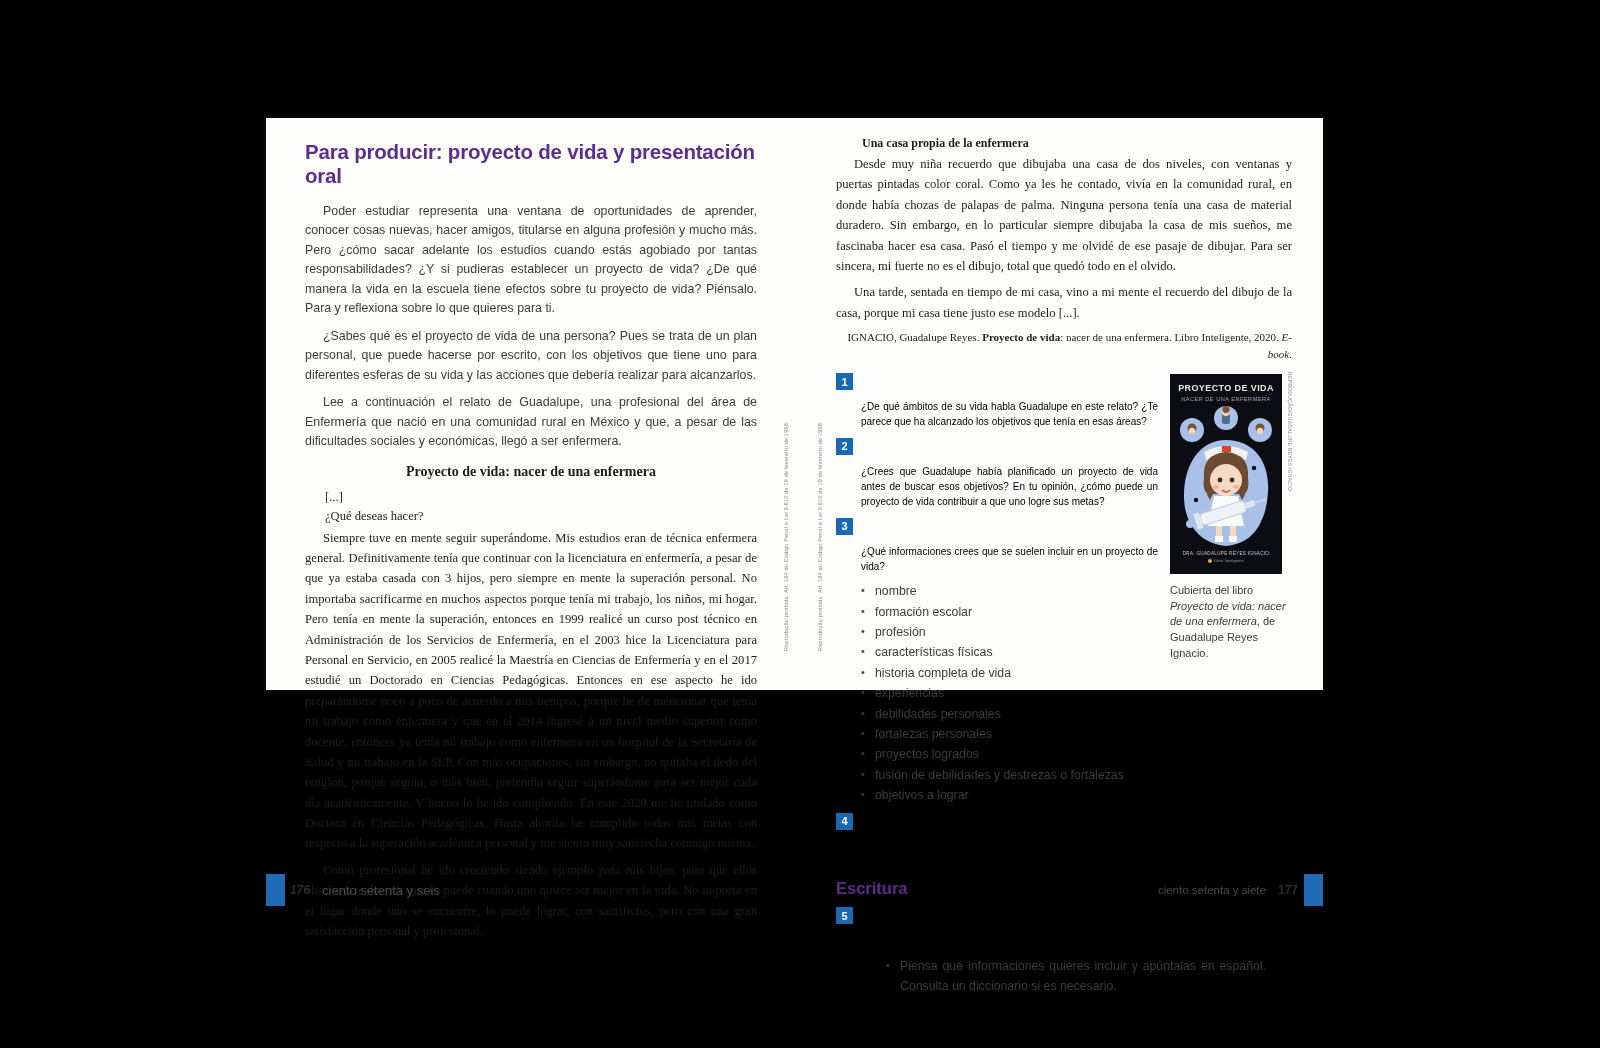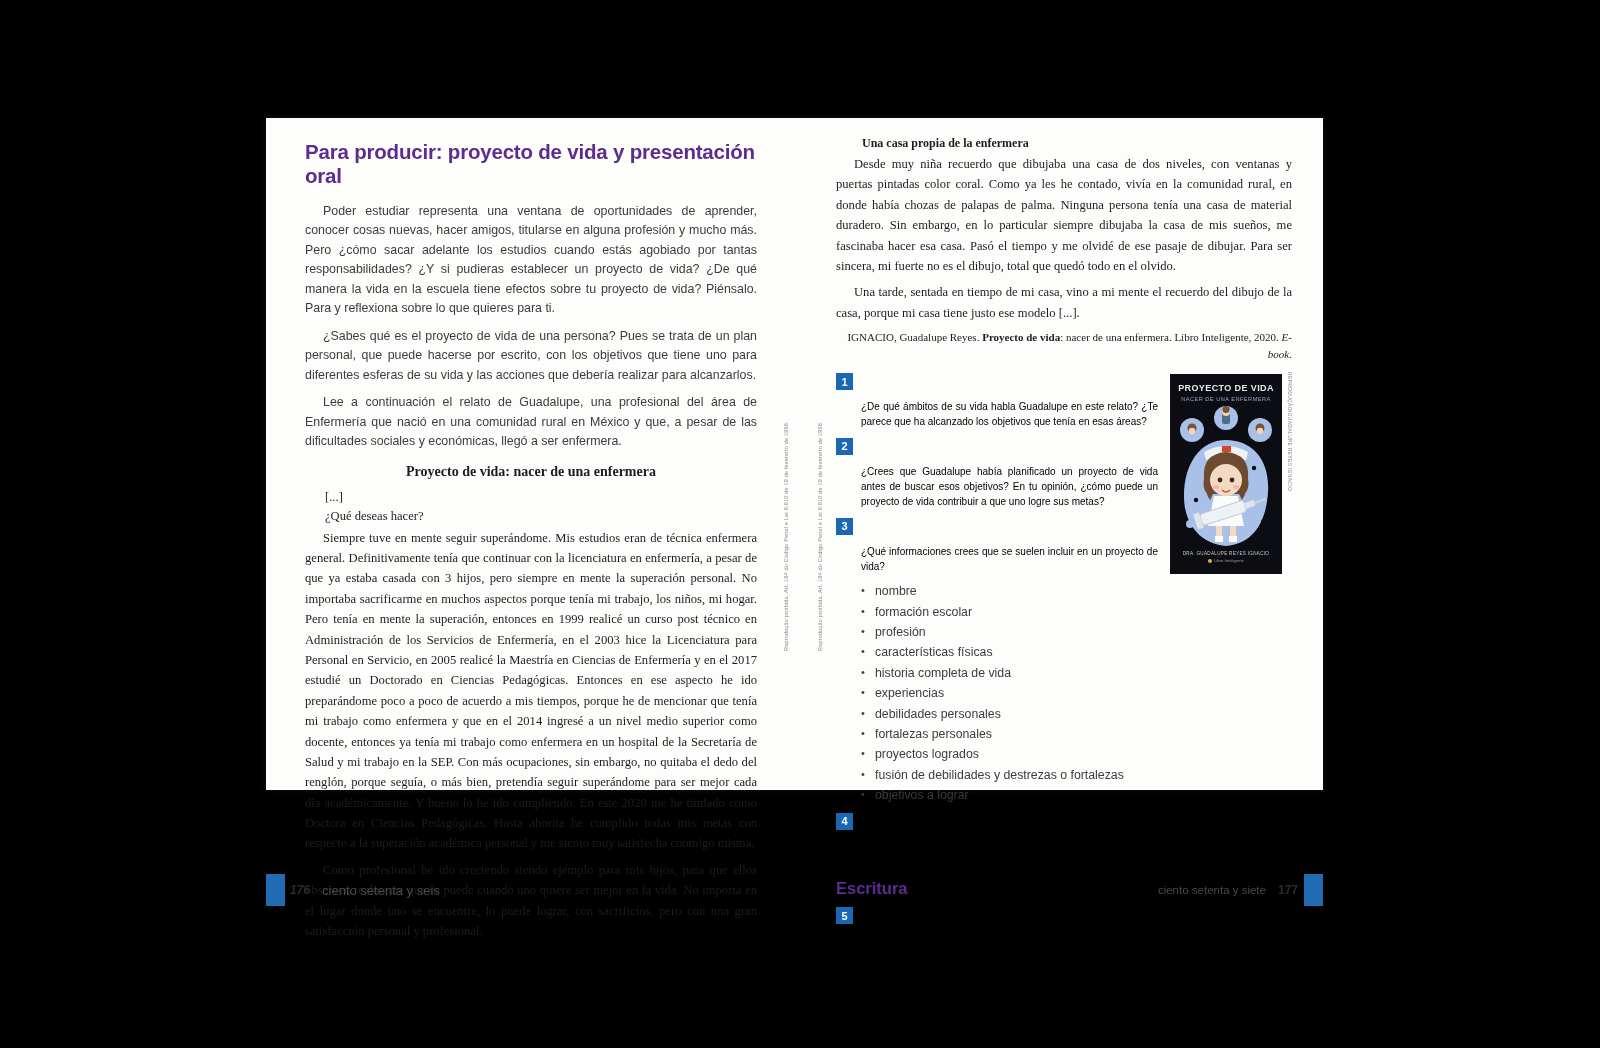--- a/index.html
+++ b/index.html
@@ -2,21 +2,21 @@
 <html><head>
 <meta charset="utf-8">
 <style>
   * { margin:0; padding:0; box-sizing:border-box; }
   html,body { background:#000; }
   .stage {
     position:relative; width:1600px; height:1048px; background:#000;
     font-family:"Liberation Sans", sans-serif; overflow:hidden;
   }
   .spread {
-    position:absolute; left:266px; top:118px; width:1057px; height:672px;
+    position:absolute; left:266px; top:118px; width:1057px; height:572px;
     background:#fdfdfc; box-shadow:0 0 6px rgba(255,255,255,0.08);
   }
   
   .page-left { position:absolute; left:39px; top:22px; width:452px; }
   .page-title {
     color:#5b2d8e; font-size:20.5px; font-weight:bold; letter-spacing:-0.2px;
     margin-bottom:14px;
   }
   p.sans {
     font-size:12.4px; line-height:1.57; color:#3c3c3c; text-align:justify;
@@ -217,34 +217,40 @@
                 <rect x="18" y="100" width="6" height="16" fill="#dfe5ec"></rect>
               </g>
             </svg>
             <div class="cover-author">DRA. GUADALUPE REYES IGNACIO</div>
             <div class="cover-publisher">
               <span class="dot"></span>
               <span>Libro Inteligente</span>
             </div>
           </div>
           <div class="cover-credit">REPRODUÇÃO/GUADALUPE REYES IGNACIO</div>
+          <div class="cover-caption">
+            <span>Cubierta del libro </span><i class="inline-italic">Proyecto de vida: nacer de una enfermera</i><span>, de Guadalupe Reyes Ignacio.</span>
+          </div>
         </div>
       </div>
 
       <div class="q-item q-wide">
         <div class="q-num">4</div>
         <div class="q-text">¿Qué otros datos crees que se pueden incluir en un proyecto de vida? Conversa con un compañero y apúntalos.</div>
       </div>
 
       <div class="escritura-block">
         <h2 class="section-heading">Escritura</h2>
         <div class="q-item q-wide">
           <div class="q-num">5</div>
           <div class="q-text">Ahora vas a crear tu proyecto de vida.</div>
         </div>
+        <ul class="dots item5-bullets">
+          <li style="width:380px; text-align:justify;">Piensa qué informaciones quieres incluir y apúntalas en español. Consulta un diccionario si es necesario.</li>
+        </ul>
       </div>
     </div>
 
     <div class="footer-left">
       <div class="footer-tab"></div>
       <span class="pg-num">176</span>
       <span class="pg-words">ciento setenta y seis</span>
     </div>
     <div class="footer-right">
       <span class="pg-words">ciento setenta y siete</span>

